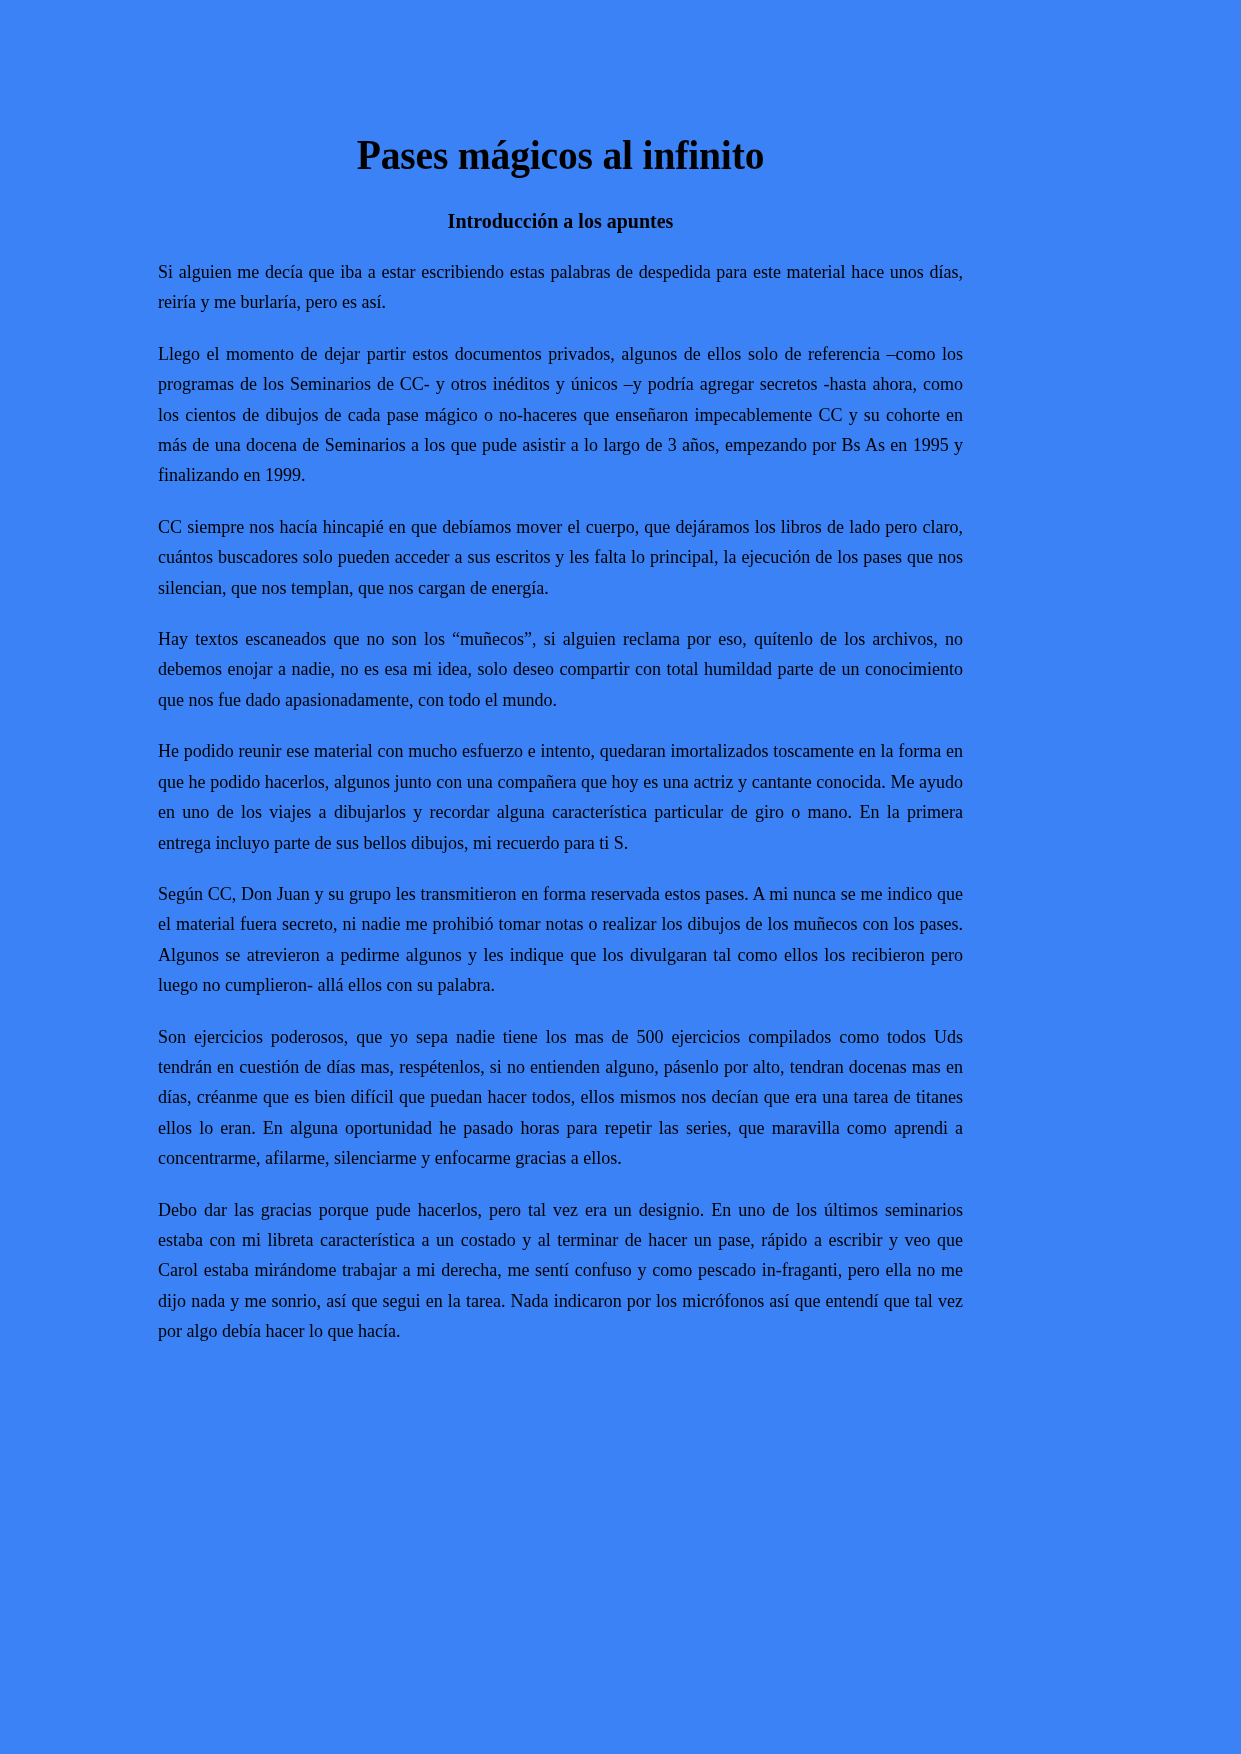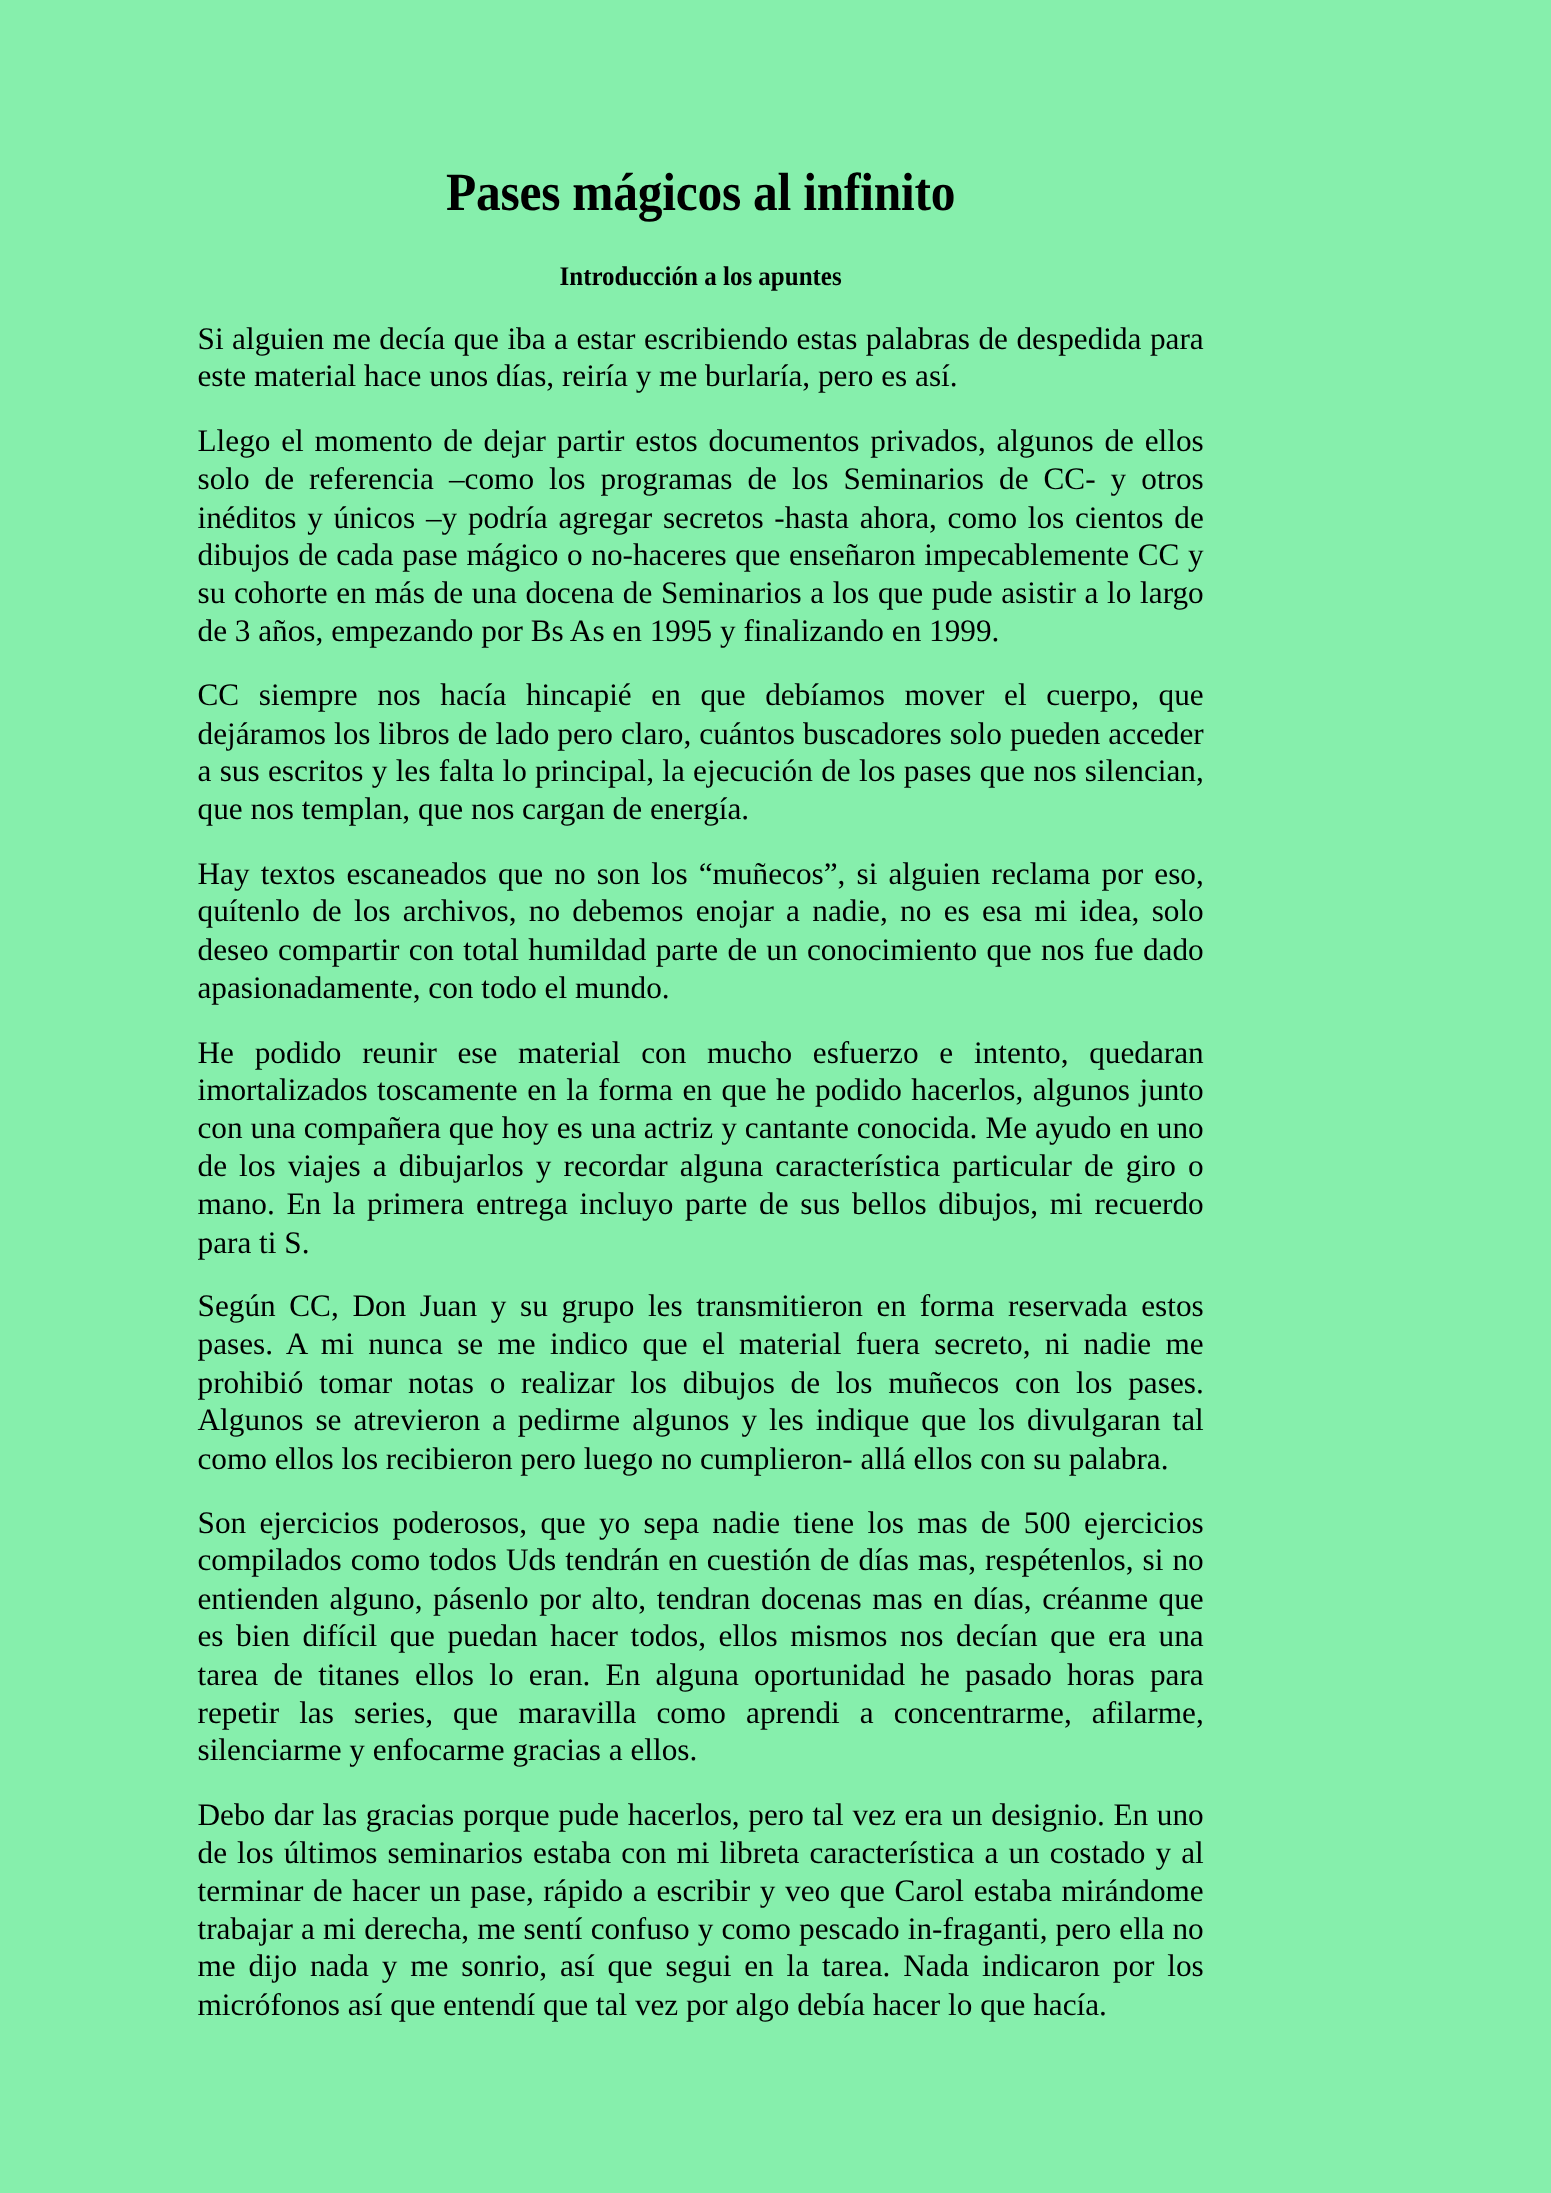--- a/index.html
+++ b/index.html
@@ -11,21 +11,21 @@
     width: 1241px;
     height: 1754px;
     font-family: "Liberation Serif", "DejaVu Serif", serif;
     color: #000000;
     -webkit-font-smoothing: antialiased;
   }
   .page {
     position: relative;
     width: 1241px;
     height: 1754px;
-    background: #86efac;
+    background: #3b82f6;
     box-sizing: border-box;
     padding: 0;
     overflow: hidden;
   }
   .content {
     position: absolute;
     left: 158px;
     top: 0;
     width: 805px;
   }
@@ -57,21 +57,21 @@
     left: 0;
     width: 805px;
   }
   .body-block {
     position: absolute;
     top: 257px;
     left: 0;
     width: 805px;
   }
   p.para {
-    font-size: 25px;
+    font-size: 18px;
     line-height: 30.4px;
     text-align: justify;
     text-justify: inter-word;
     margin: 0 0 21px 0;
     padding: 0;
     transform-origin: left top;
     word-spacing: 0px;
     hyphens: none;
   }
   p.para:last-child {

